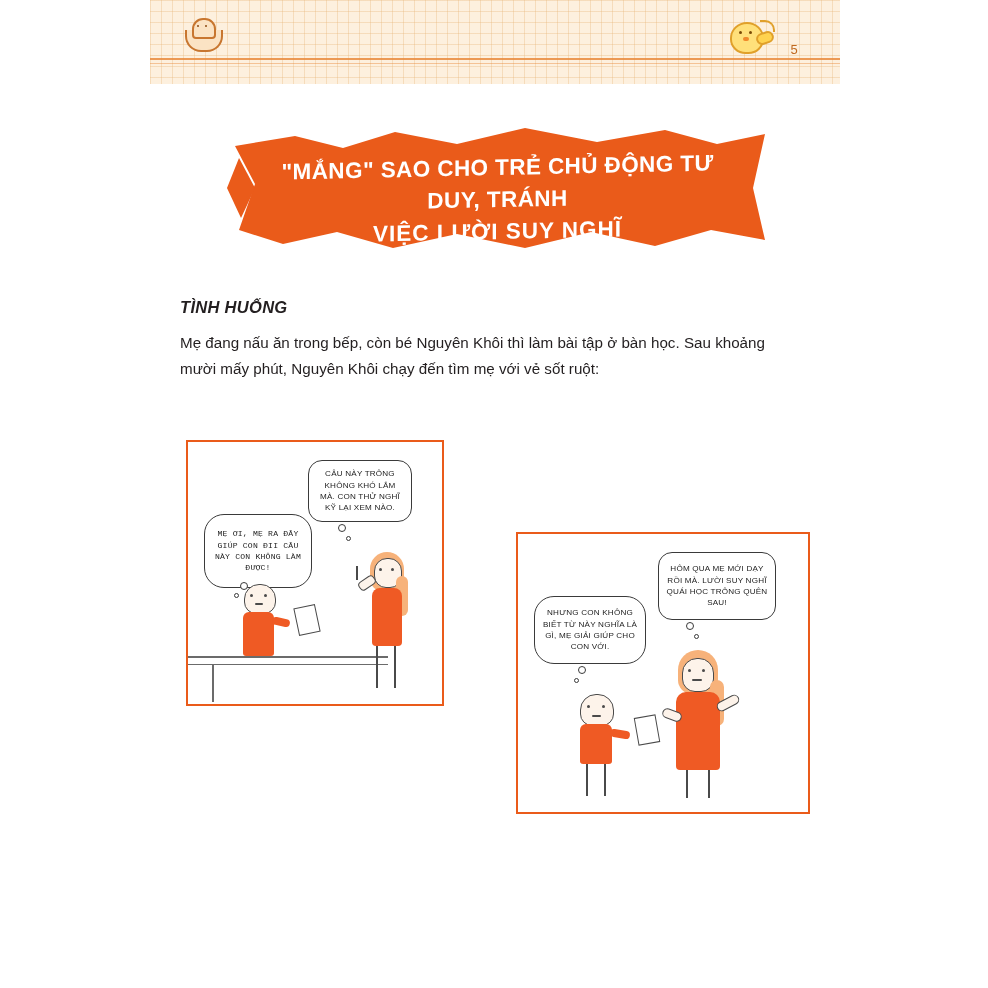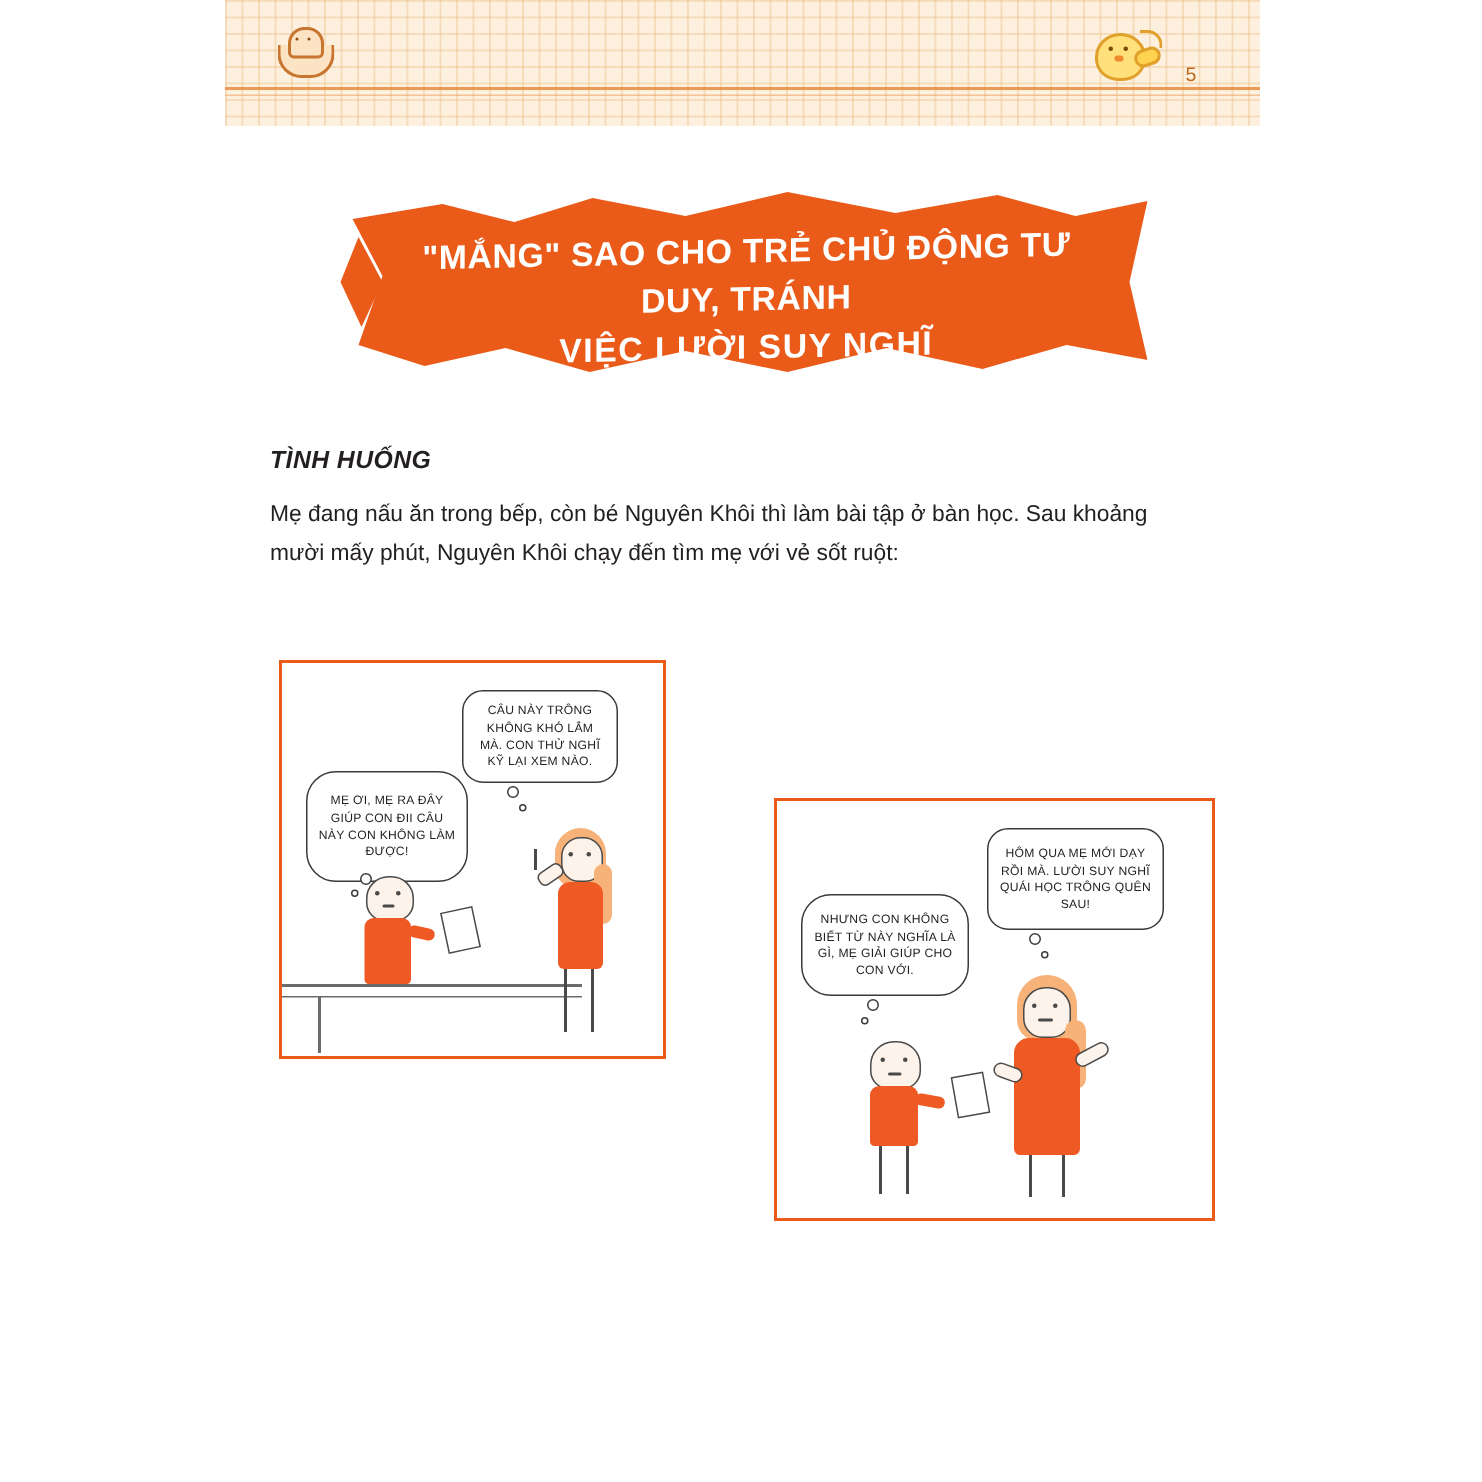--- a/index.html
+++ b/index.html
@@ -269,21 +269,21 @@
   <div class="section-title">TÌNH HUỐNG</div>
 
   <div class="para">Mẹ đang nấu ăn trong bếp, còn bé Nguyên Khôi thì làm bài tập ở bàn học. Sau khoảng mười mấy phút, Nguyên Khôi chạy đến tìm mẹ với vẻ sốt ruột:</div>
 
   <div class="panel panel-1">
 
     <div class="bubble spiky" style="left:120px; top:18px; width:104px; height:62px;">CÂU NÀY TRÔNG KHÔNG KHÓ LẮM MÀ. CON THỬ NGHĨ KỸ LẠI XEM NÀO.</div>
     <div class="bubble" style="left:150px; top:82px; width:8px; height:8px; padding:0; border-radius:50%;"></div>
     <div class="bubble" style="left:158px; top:94px; width:5px; height:5px; padding:0; border-radius:50%;"></div>
 
-    <div class="bubble" style="left:16px; top:72px; width:108px; height:74px;">MẸ ƠI, MẸ RA ĐÂY GIÚP CON ĐII CÂU NÀY CON KHÔNG LÀM ĐƯỢC!</div>
+    <div class="bubble" style="left:16px; top:72px; width:108px; height:74px;font-family:Liberation Mono, monospace;">MẸ ƠI, MẸ RA ĐÂY GIÚP CON ĐII CÂU NÀY CON KHÔNG LÀM ĐƯỢC!</div>
     <div class="bubble" style="left:52px; top:140px; width:8px; height:8px; padding:0; border-radius:50%;"></div>
     <div class="bubble" style="left:46px; top:151px; width:5px; height:5px; padding:0; border-radius:50%;"></div>
 
     <div class="desk" style="left:0px; top:214px; width:200px; height:2px;"></div>
     <div class="desk" style="left:0px; top:222px; width:200px; height:1px;"></div>
     <div class="desk" style="left:24px; top:222px; width:2px; height:38px;"></div>
 
     <div class="figure" style="left:46px; top:142px; width:60px; height:74px;">
       <div class="kid-skin" style="left:10px; top:0px; width:30px; height:28px; border-radius:15px 15px 12px 12px;"></div>
       <div class="line" style="left:16px; top:10px; width:3px; height:3px; border-radius:50%;"></div>

